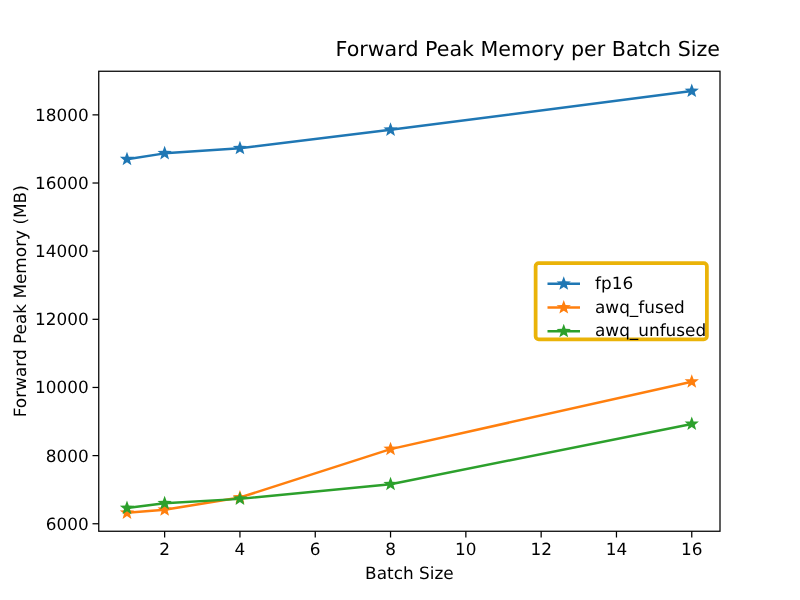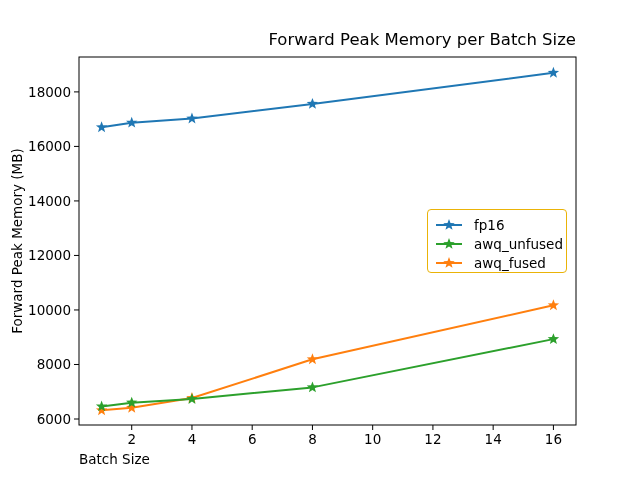--- a/index.html
+++ b/index.html
@@ -23,21 +23,21 @@
     text-align: right;
     font-size: 16.5px;
     color: #000000;
     white-space: nowrap;
   }
   .xlabel {
     position: absolute;
     left: 79px;
     top: 451px;
     width: 497px;
-    text-align: left;
+    text-align: center;
     font-size: 13.5px;
     color: #000000;
     white-space: nowrap;
   }
   .ylabel {
     position: absolute;
     left: 17px;
     top: 241px;
     transform: translate(-50%, -50%) rotate(-90deg);
     font-size: 13.5px;
@@ -54,21 +54,21 @@
     font-size: 13.5px;
     fill: #000000;
   }
   .legend {
     position: absolute;
     left: 427px;
     top: 209px;
     width: 140px;
     height: 64px;
     background: rgba(255,255,255,0.8);
-    border: 1px solid #eab308;
+    border: 3px solid #eab308;
     border-radius: 4px;
     box-sizing: border-box;
     padding: 5px 0 0 6px;
   }
   .legend-row {
     display: flex;
     align-items: center;
     height: 19px;
   }
   .legend-sample {
@@ -150,27 +150,27 @@
   <div class="legend" id="legend">
       <div class="legend-row">
         <svg class="legend-sample" viewBox="0 0 30 16">
           <line x1="2" y1="8" x2="28" y2="8" stroke="#1f77b4" stroke-width="2"></line>
           <polygon points="15.00,2.00 16.47,5.98 20.71,6.15 17.38,8.77 18.53,12.85 15.00,10.50 11.47,12.85 12.62,8.77 9.29,6.15 13.53,5.98" fill="#1f77b4"></polygon>
         </svg>
         <span class="legend-label">fp16</span>
       </div>
       <div class="legend-row">
         <svg class="legend-sample" viewBox="0 0 30 16">
+          <line x1="2" y1="8" x2="28" y2="8" stroke="#ff7f0e" stroke-width="2"></line>
+          <polygon points="15.00,2.00 16.47,5.98 20.71,6.15 17.38,8.77 18.53,12.85 15.00,10.50 11.47,12.85 12.62,8.77 9.29,6.15 13.53,5.98" fill="#ff7f0e"></polygon>
+        </svg>
+        <span class="legend-label">awq_fused</span>
+      </div>
+      <div class="legend-row">
+        <svg class="legend-sample" viewBox="0 0 30 16">
           <line x1="2" y1="8" x2="28" y2="8" stroke="#2ca02c" stroke-width="2"></line>
           <polygon points="15.00,2.00 16.47,5.98 20.71,6.15 17.38,8.77 18.53,12.85 15.00,10.50 11.47,12.85 12.62,8.77 9.29,6.15 13.53,5.98" fill="#2ca02c"></polygon>
         </svg>
         <span class="legend-label">awq_unfused</span>
-      </div>
-      <div class="legend-row">
-        <svg class="legend-sample" viewBox="0 0 30 16">
-          <line x1="2" y1="8" x2="28" y2="8" stroke="#ff7f0e" stroke-width="2"></line>
-          <polygon points="15.00,2.00 16.47,5.98 20.71,6.15 17.38,8.77 18.53,12.85 15.00,10.50 11.47,12.85 12.62,8.77 9.29,6.15 13.53,5.98" fill="#ff7f0e"></polygon>
-        </svg>
-        <span class="legend-label">awq_fused</span>
       </div>
     </div>
 
 </div>
 
 </body></html>

